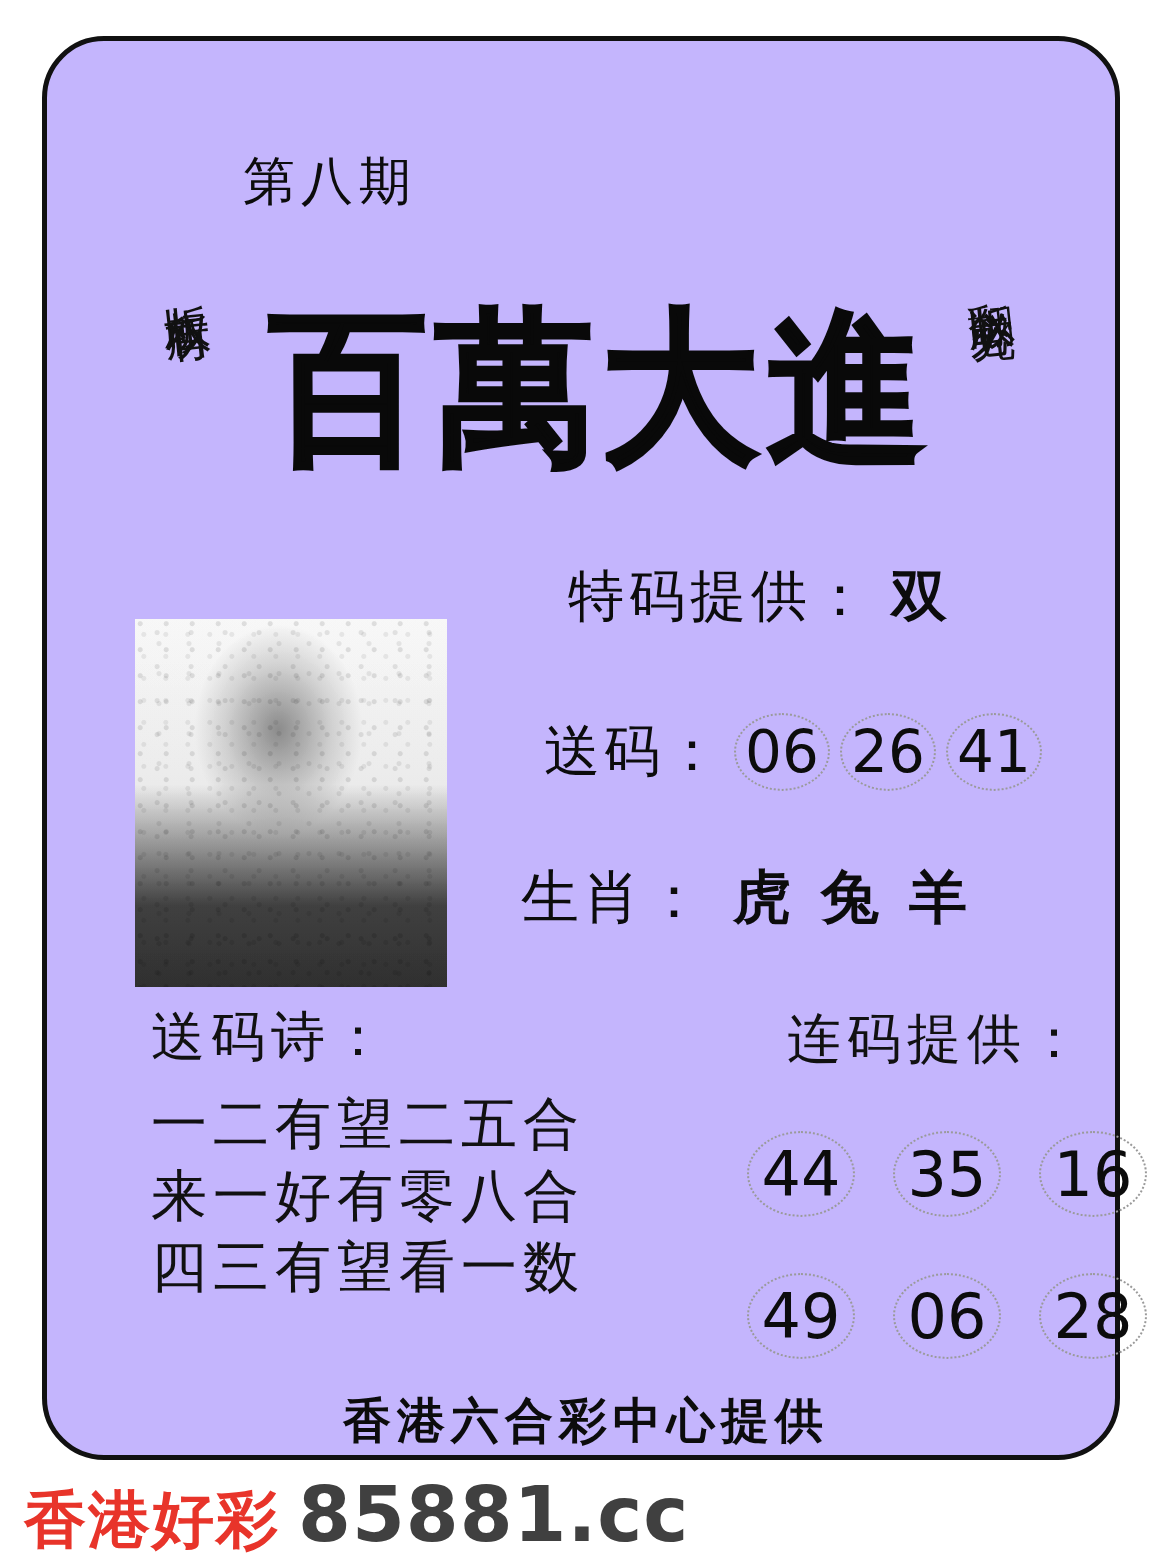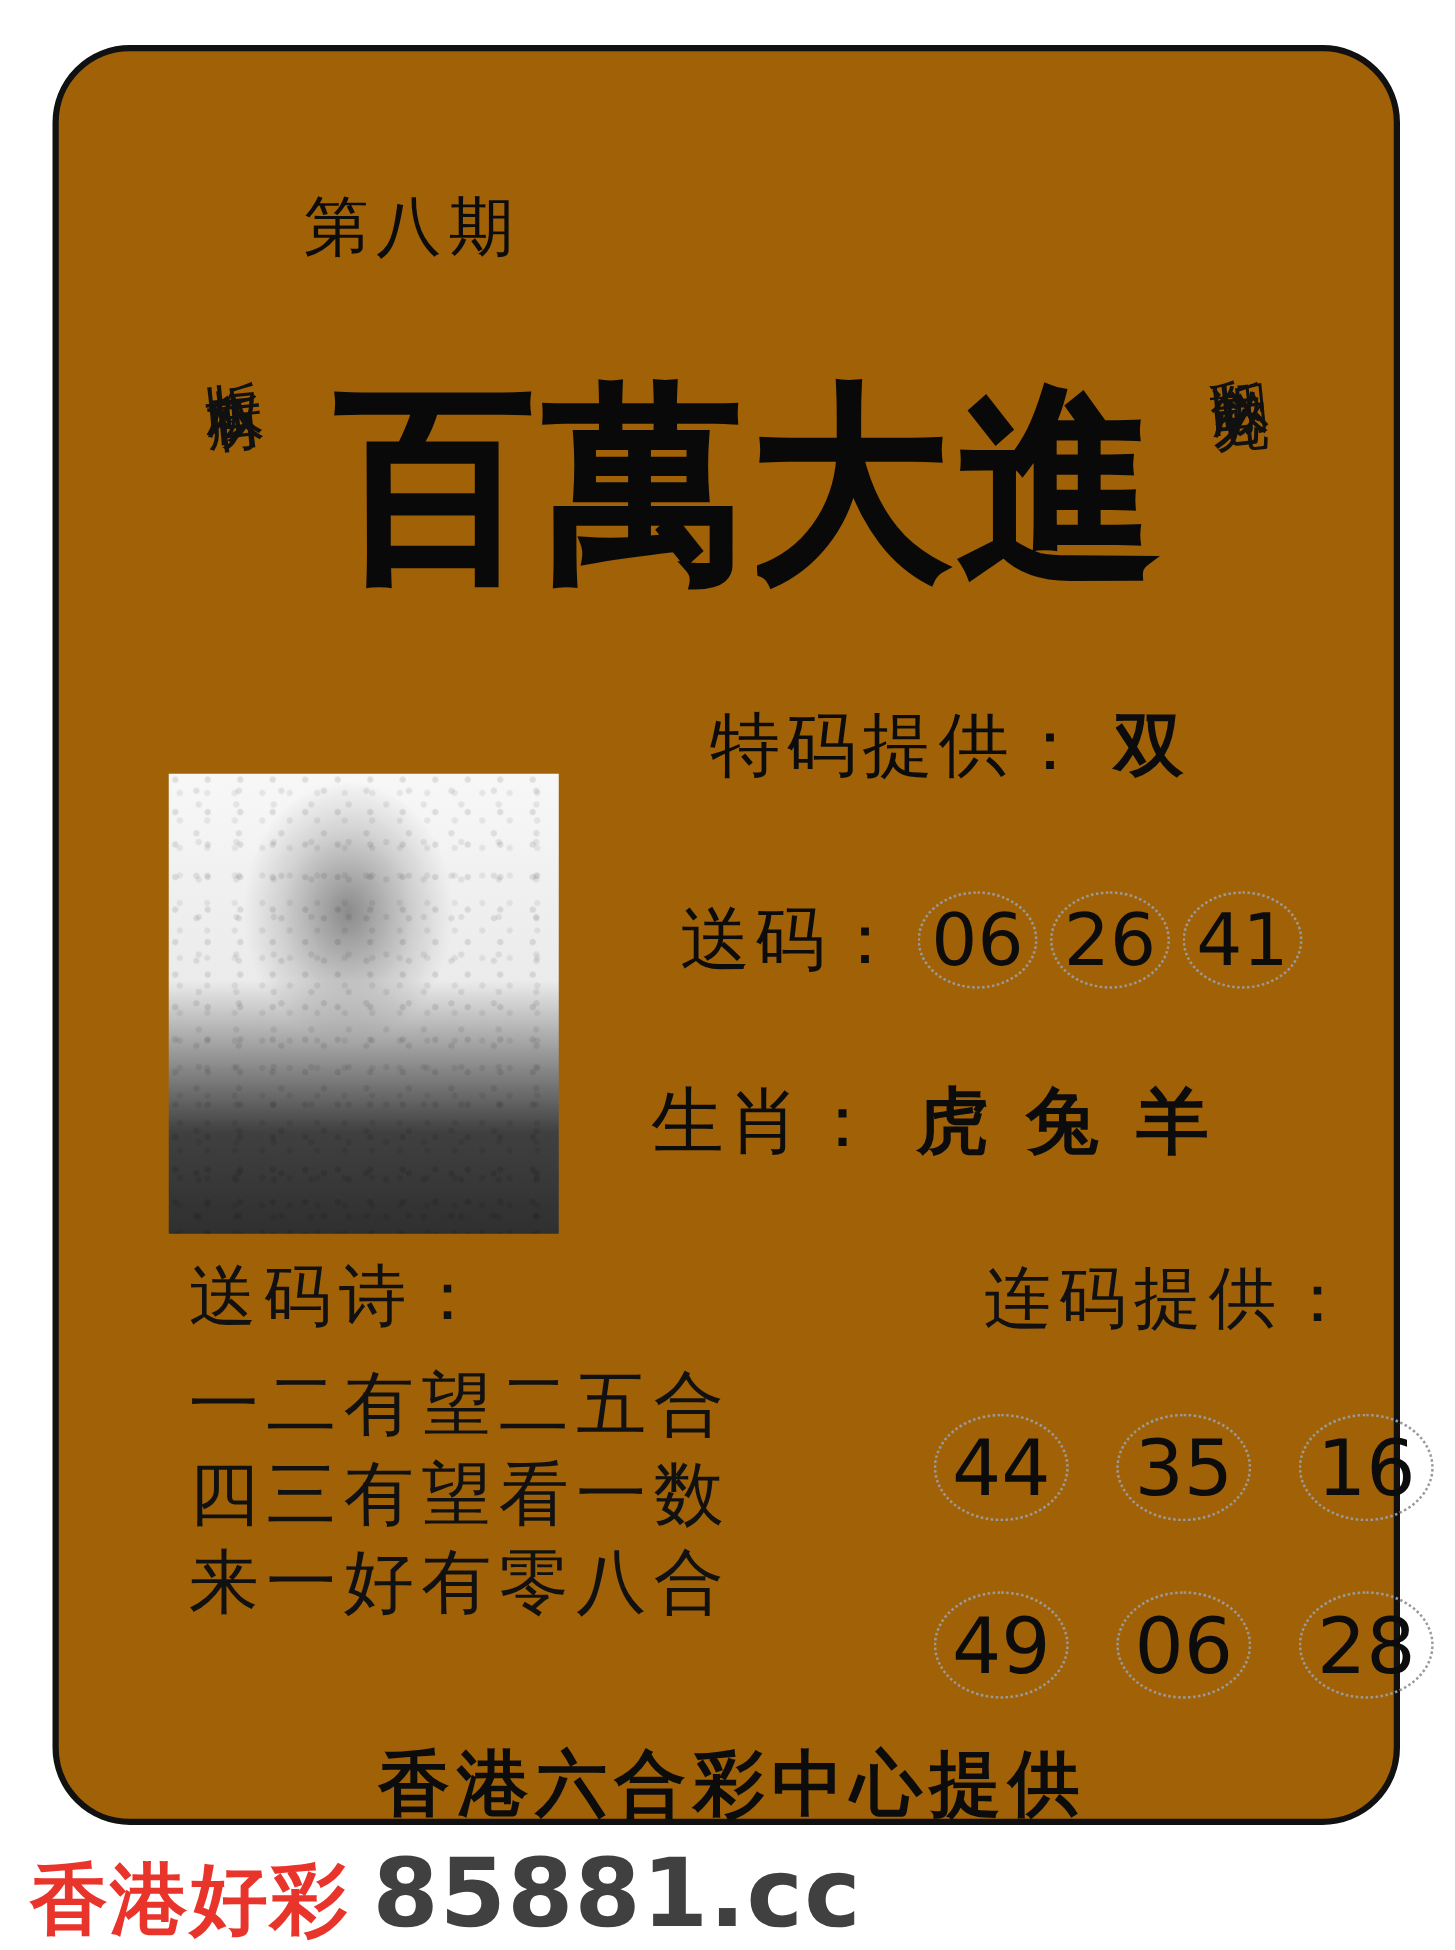--- a/index.html
+++ b/index.html
@@ -18,21 +18,21 @@
   
   .card {
     position: absolute;
     left: 42px;
     top: 36px;
     width: 1078px;
     height: 1424px;
     border: 5px solid #111;
     border-radius: 62px;
     box-sizing: border-box;
-    background: #a16207;
+    background: #c4b5fd;
   }
 
   
   .issue {
     position: absolute;
     left: 196px;
     top: 106px;
     font-size: 52px;
     letter-spacing: 6px;
     color: #0c0c0c;
@@ -215,21 +215,21 @@
     font-size: 62px;
   }
 
   
   .card-footer {
     position: absolute;
     left: 0;
     top: 1348px;
     width: 1078px;
     text-align: center;
-    font-size: 57px;
+    font-size: 48px;
     letter-spacing: 6px;
     color: #0c0c0c;
     font-weight: 600;
     white-space: nowrap;
   }
 
   
   .watermark {
     position: absolute;
     left: 24px;
@@ -279,22 +279,22 @@
     <span class="ball">41</span>
   </div>
 
   <div class="zodiac-row">
     <span>生肖：</span><span class="z">虎</span><span class="z">兔</span><span class="z">羊</span>
   </div>
 
   <div class="poem">
     <div class="poem-title">送码诗：</div>
     <div class="poem-line">一二有望二五合</div>
+    <div class="poem-line">来一好有零八合</div>
     <div class="poem-line">四三有望看一数</div>
-    <div class="poem-line">来一好有零八合</div>
   </div>
 
   <div class="lianma-title">连码提供：</div>
   <div class="lianma-rows">
     <div class="lianma-row">
       <span class="ball">44</span>
       <span class="ball">35</span>
       <span class="ball">16</span>
     </div>
     <div class="lianma-row">

